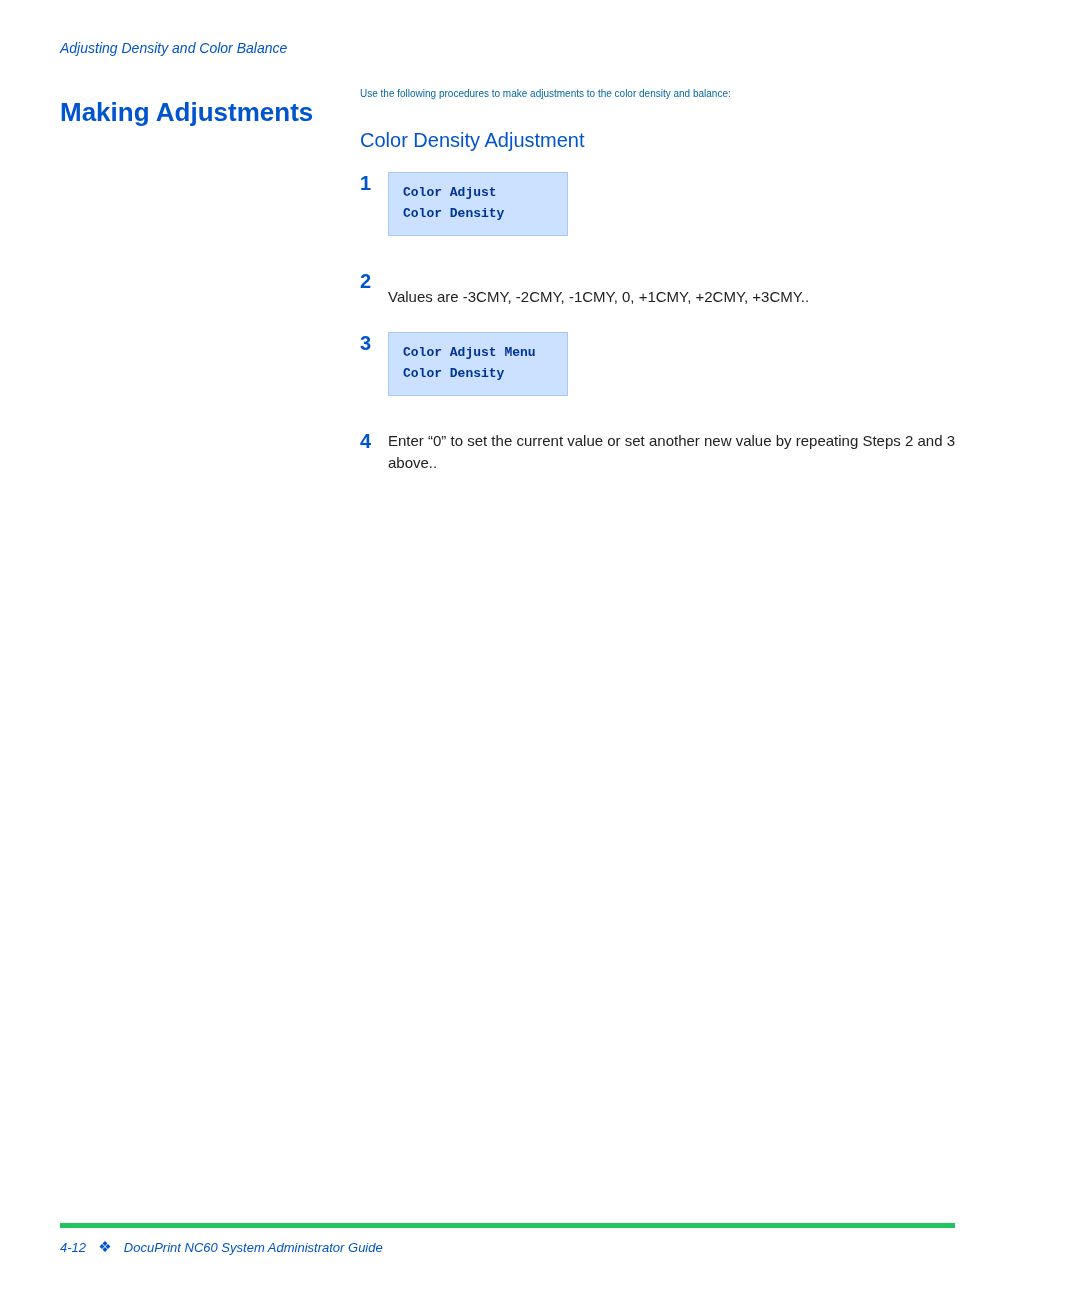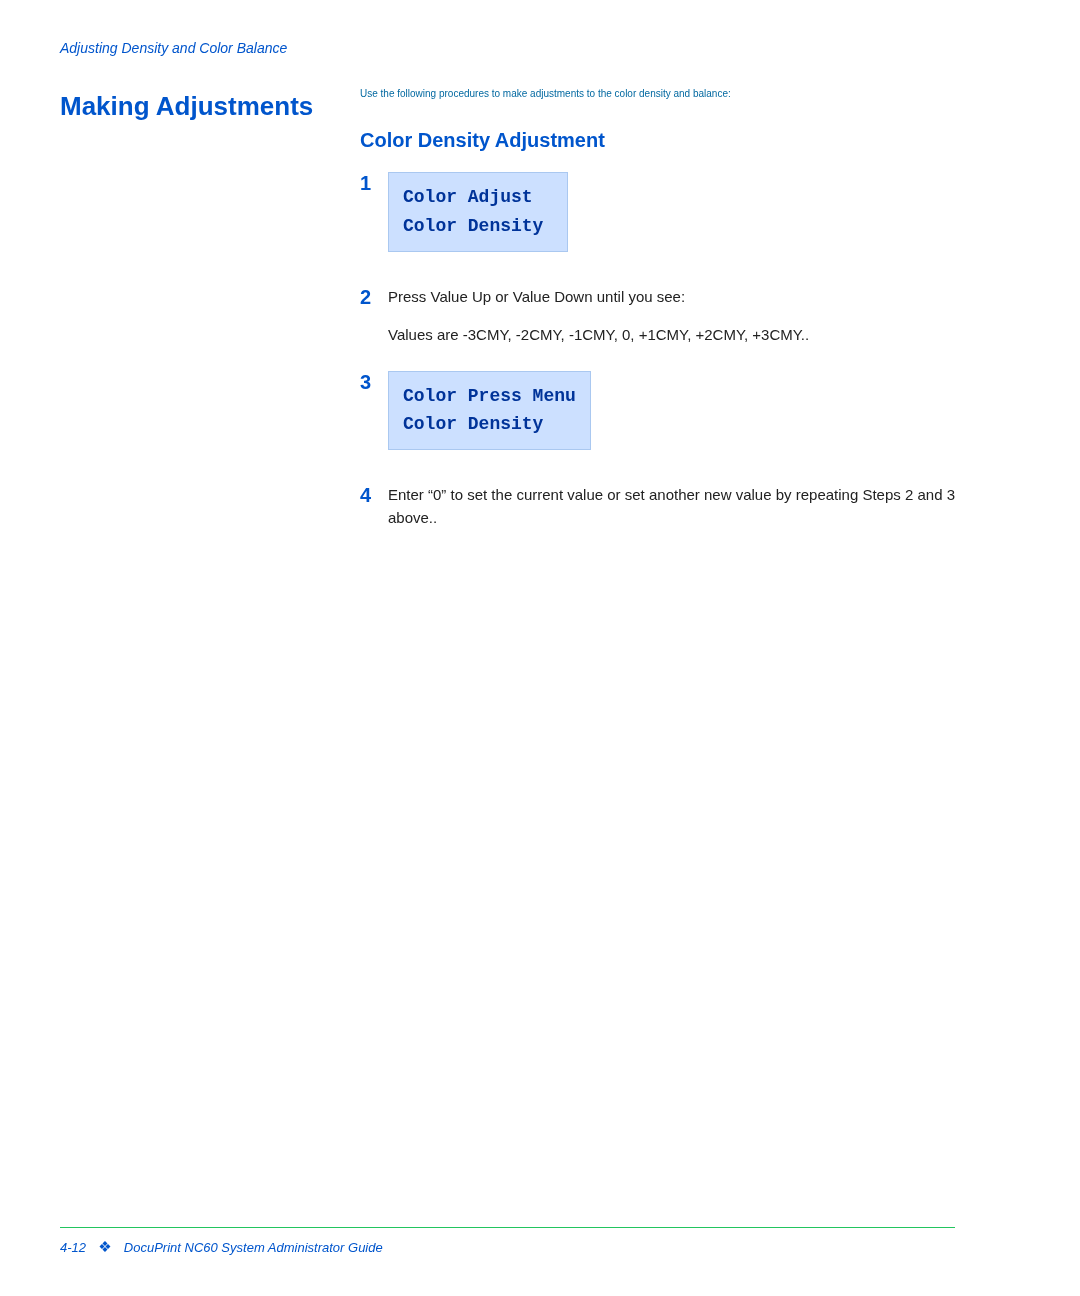--- a/index.html
+++ b/index.html
@@ -35,20 +35,21 @@
     .main-content {
       display: flex;
       flex-direction: row;
       gap: 0;
     }
 
     .left-sidebar {
       width: 280px;
       flex-shrink: 0;
       padding-top: 5px;
+      margin-top: 6px;
     }
 
     .section-title {
       font-size: 26px;
       font-weight: bold;
       color: #0055cc;
       line-height: 1.2;
     }
 
     .right-content {
@@ -58,21 +59,21 @@
 
     .intro-text {
       font-size: 10px;
       color: #0369a1;
       margin-bottom: 28px;
       line-height: 1.5;
     }
 
     .subsection-title {
       font-size: 20px;
-      font-weight: bold;
+      font-weight: normal;
       color: #0055cc;
       margin-bottom: 20px;
       border-bottom: none;
     }
 
     .steps-list {
       list-style: none;
       padding: 0;
     }
 
@@ -107,39 +108,39 @@
       background-color: #cce0ff;
       border: 1px solid #aac8f0;
       padding: 10px 14px;
       display: inline-block;
       min-width: 180px;
       margin-bottom: 10px;
     }
 
     .display-box-text {
       font-family: 'Courier New', Courier, monospace;
-      font-size: 18px;
+      font-size: 13px;
       color: #003399;
       font-weight: bold;
       line-height: 1.6;
     }
 
     .values-text {
       font-size: 15px;
       color: #222222;
       line-height: 1.5;
       margin-top: 16px;
     }
 
     .footer {
       position: absolute;
       bottom: 40px;
       left: 60px;
       right: 60px;
-      border-top: 1px solid #22c55e;
+      border-top: 5px solid #22c55e;
       padding-top: 10px;
     }
 
     .footer-text {
       font-size: 13px;
       color: #0055cc;
       font-style: italic;
     }
 
     .footer-separator {
@@ -167,25 +168,25 @@
       <div class="subsection-title">Color Density Adjustment</div>
 
       <ol class="steps-list">
 
       <li class="step-item">
             <span class="step-number">1</span>
             <div class="step-content"><div class="display-box"><div class="display-box-text">Color Adjust</div><div class="display-box-text">Color Density</div></div></div>
           </li>
           <li class="step-item">
             <span class="step-number">2</span>
-            <div class="step-content"><p class="step-text">Press Value Up or Value Down until you see:</p><p class="values-text">Values are -3CMY, -2CMY, -1CMY, 0, +1CMY, +2CMY, +3CMY..</p></div>
+            <div class="step-content"><p class="values-text">Values are -3CMY, -2CMY, -1CMY, 0, +1CMY, +2CMY, +3CMY..</p></div>
           </li>
           <li class="step-item">
             <span class="step-number">3</span>
-            <div class="step-content"><div class="display-box"><div class="display-box-text">Color Press Menu</div><div class="display-box-text">Color Density</div></div></div>
+            <div class="step-content"><div class="display-box"><div class="display-box-text">Color Adjust Menu</div><div class="display-box-text">Color Density</div></div></div>
           </li>
           <li class="step-item">
             <span class="step-number">4</span>
             <div class="step-content">
               <p class="step-text">Enter “0” to set the current value or set another new value by repeating Steps 2 and 3 above..</p>
             </div>
           </li>
         </ol>
 
     </div>

